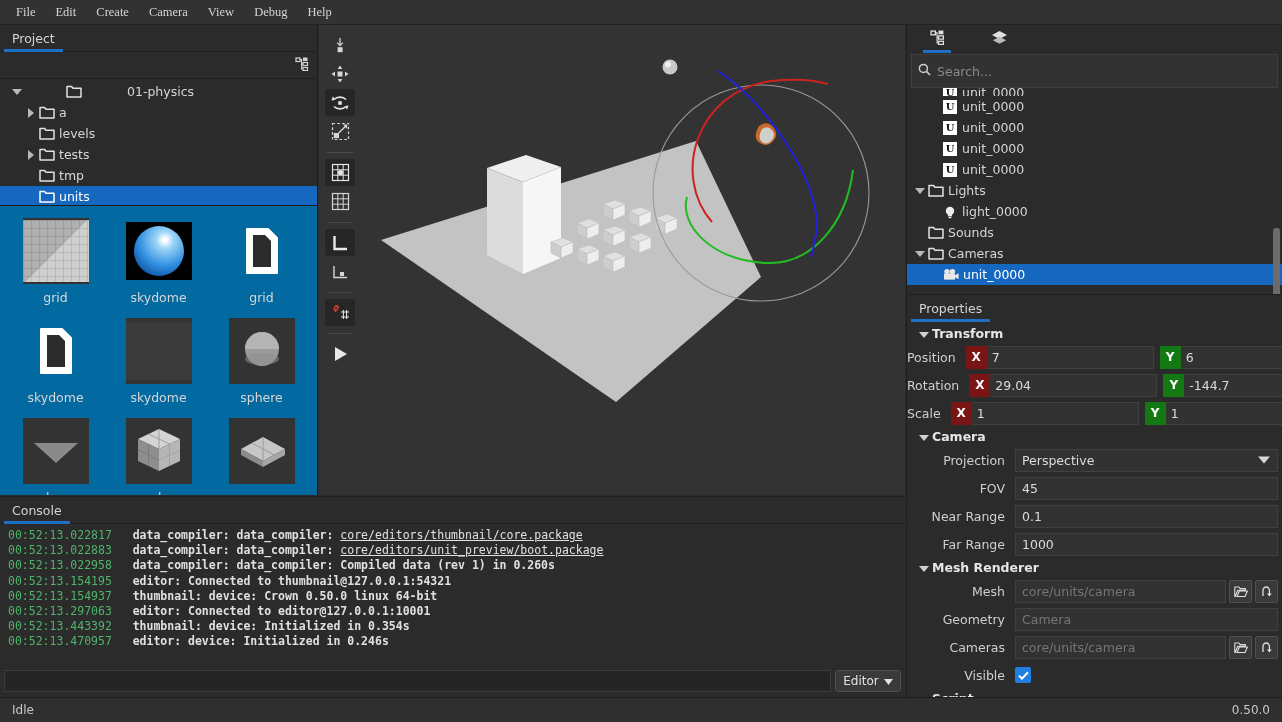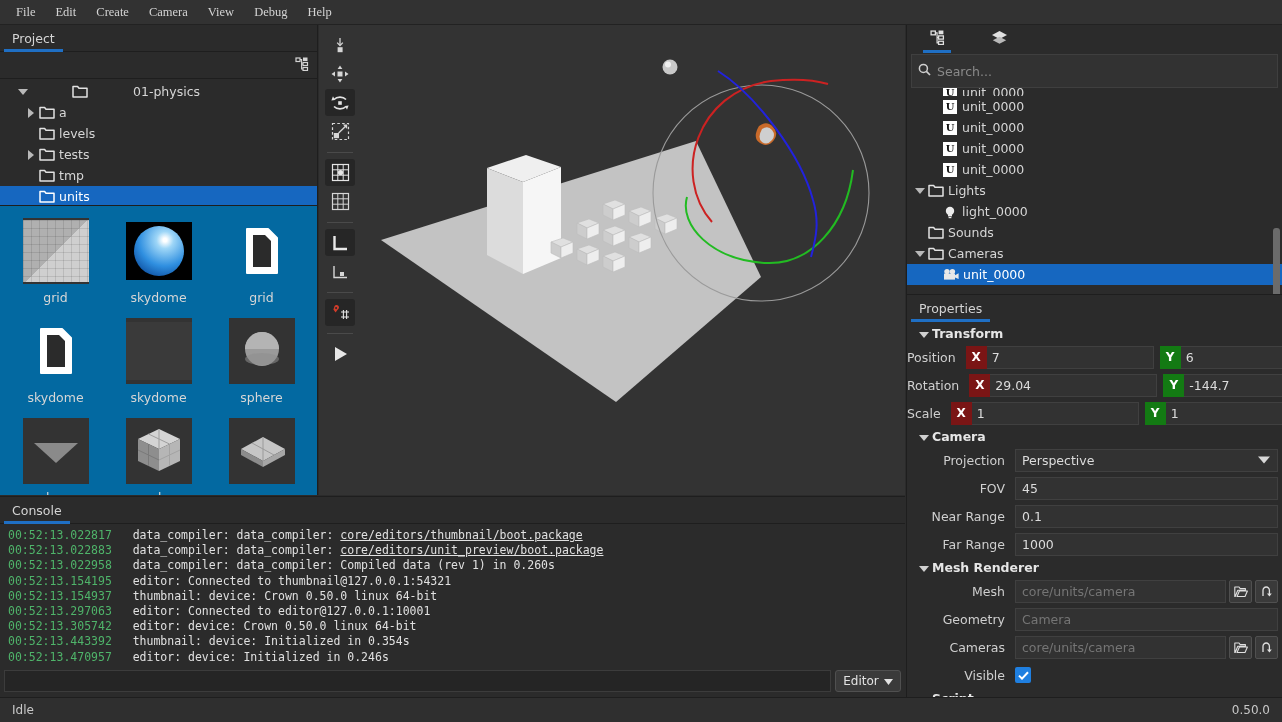--- a/index.html
+++ b/index.html
@@ -126,21 +126,21 @@
     background: #2b2b2b; display: flex; flex-direction: column;
     border-top: 1px solid #1e1e1e;
   }
   #console-log {
     flex: 1; background: #2b2b2b; padding: 4px 0 0 8px;
     font-family: "DejaVu Sans Mono", monospace; font-size: 11.5px;
     overflow: hidden; line-height: 15.2px;
   }
   .log-line { white-space: pre; }
   .log-time { color: #4fb46a; }
-  .log-msg { color: #e0e0e0; }
+  .log-msg { color: #e0e0e0; font-weight: bold; }
   .log-link { color: #e0e0e0; text-decoration: underline; }
   #console-inputrow {
     height: 28px; background: #2b2b2b; display: flex; align-items: center;
     padding: 0 4px 2px 4px;
   }
   #console-input {
     flex: 1; height: 22px; background: #252525; border: 1px solid #3c3c3c;
     color: #d0d0d0; font-size: 12px; padding: 0 6px; outline: none;
     font-family: "DejaVu Sans", sans-serif;
   }
@@ -296,21 +296,21 @@
           <rect x="8" y="0.5" width="4.5" height="3.5" fill="#d4d4d4"></rect>
           <rect x="8" y="5.5" width="4.5" height="3" fill="none" stroke="#d4d4d4" stroke-width="1.2"></rect>
           <rect x="8" y="10.5" width="4.5" height="3" fill="none" stroke="#d4d4d4" stroke-width="1.2"></rect>
           <path d="M5 2.6 H6.6 V12 H8" fill="none" stroke="#d4d4d4" stroke-width="1.1"></path>
           <path d="M6.6 7 H8" fill="none" stroke="#d4d4d4" stroke-width="1.1"></path>
         </svg>
       </span>
     </div>
 
     <div id="tree-area">
-        <div class="tree-row" style="padding-left: 16px; gap: 41px;">
+        <div class="tree-row" style="padding-left: 10px; gap: 41px;">
           <span class="twisty down"></span>
           <span class="folder-ico"><svg width="16" height="13" viewBox="0 0 16 13">
               <path d="M1 12 V1.5 H5.6 L7 3.3 H15 V12 Z" fill="none" stroke="#e2e2e2" stroke-width="1.5" stroke-linejoin="round"></path>
             </svg></span>
           <span>01-physics</span>
         </div>
         <div class="tree-row" style="padding-left: 24px;">
           <span class="twisty right"></span>
           <span class="folder-ico"><svg width="16" height="13" viewBox="0 0 16 13">
               <path d="M1 12 V1.5 H5.6 L7 3.3 H15 V12 Z" fill="none" stroke="#e2e2e2" stroke-width="1.5" stroke-linejoin="round"></path>
@@ -583,27 +583,26 @@
         <path d="M401 104 q6 -4 10 1 q4 5 0 10 q-5 6 -10 2 q-5 -4 0 -13 Z" fill="#cfcfcf"></path>
       </g>
     </svg>
   </div>
 
   <div id="console-panel">
     <div class="tabstrip">
       <div class="tab active">Console</div>
     </div>
     <div id="console-log">
-        <div class="log-line"><span class="log-time">00:52:13.022817</span><span class="log-msg">   data_compiler: data_compiler: </span><span class="log-link">core/editors/thumbnail/boot.package</span></div>
+        <div class="log-line"><span class="log-time">00:52:13.022817</span><span class="log-msg">   data_compiler: data_compiler: </span><span class="log-link">core/editors/thumbnail/core.package</span></div>
         <div class="log-line"><span class="log-time">00:52:13.022883</span><span class="log-msg">   data_compiler: data_compiler: </span><span class="log-link">core/editors/unit_preview/boot.package</span></div>
         <div class="log-line"><span class="log-time">00:52:13.022958</span><span class="log-msg">   data_compiler: data_compiler: Compiled data (rev 1) in 0.260s</span></div>
         <div class="log-line"><span class="log-time">00:52:13.154195</span><span class="log-msg">   editor: Connected to thumbnail@127.0.0.1:54321</span></div>
         <div class="log-line"><span class="log-time">00:52:13.154937</span><span class="log-msg">   thumbnail: device: Crown 0.50.0 linux 64-bit</span></div>
         <div class="log-line"><span class="log-time">00:52:13.297063</span><span class="log-msg">   editor: Connected to editor@127.0.0.1:10001</span></div>
-        <div class="log-line"><span class="log-time">00:52:13.305742</span><span class="log-msg">   editor: device: Crown 0.50.0 linux 64-bit</span></div>
         <div class="log-line"><span class="log-time">00:52:13.443392</span><span class="log-msg">   thumbnail: device: Initialized in 0.354s</span></div>
         <div class="log-line"><span class="log-time">00:52:13.470957</span><span class="log-msg">   editor: device: Initialized in 0.246s</span></div>
       </div>
     <div id="console-inputrow">
       <input id="console-input" type="text" value="" style="">
       <div id="console-scope">
         <span>Editor</span>
         <span>
           <svg width="9" height="6" viewBox="0 0 9 6">
               <path d="M0 0 L9 0 L4.5 6 Z" fill="#e2e2e2"></path>

